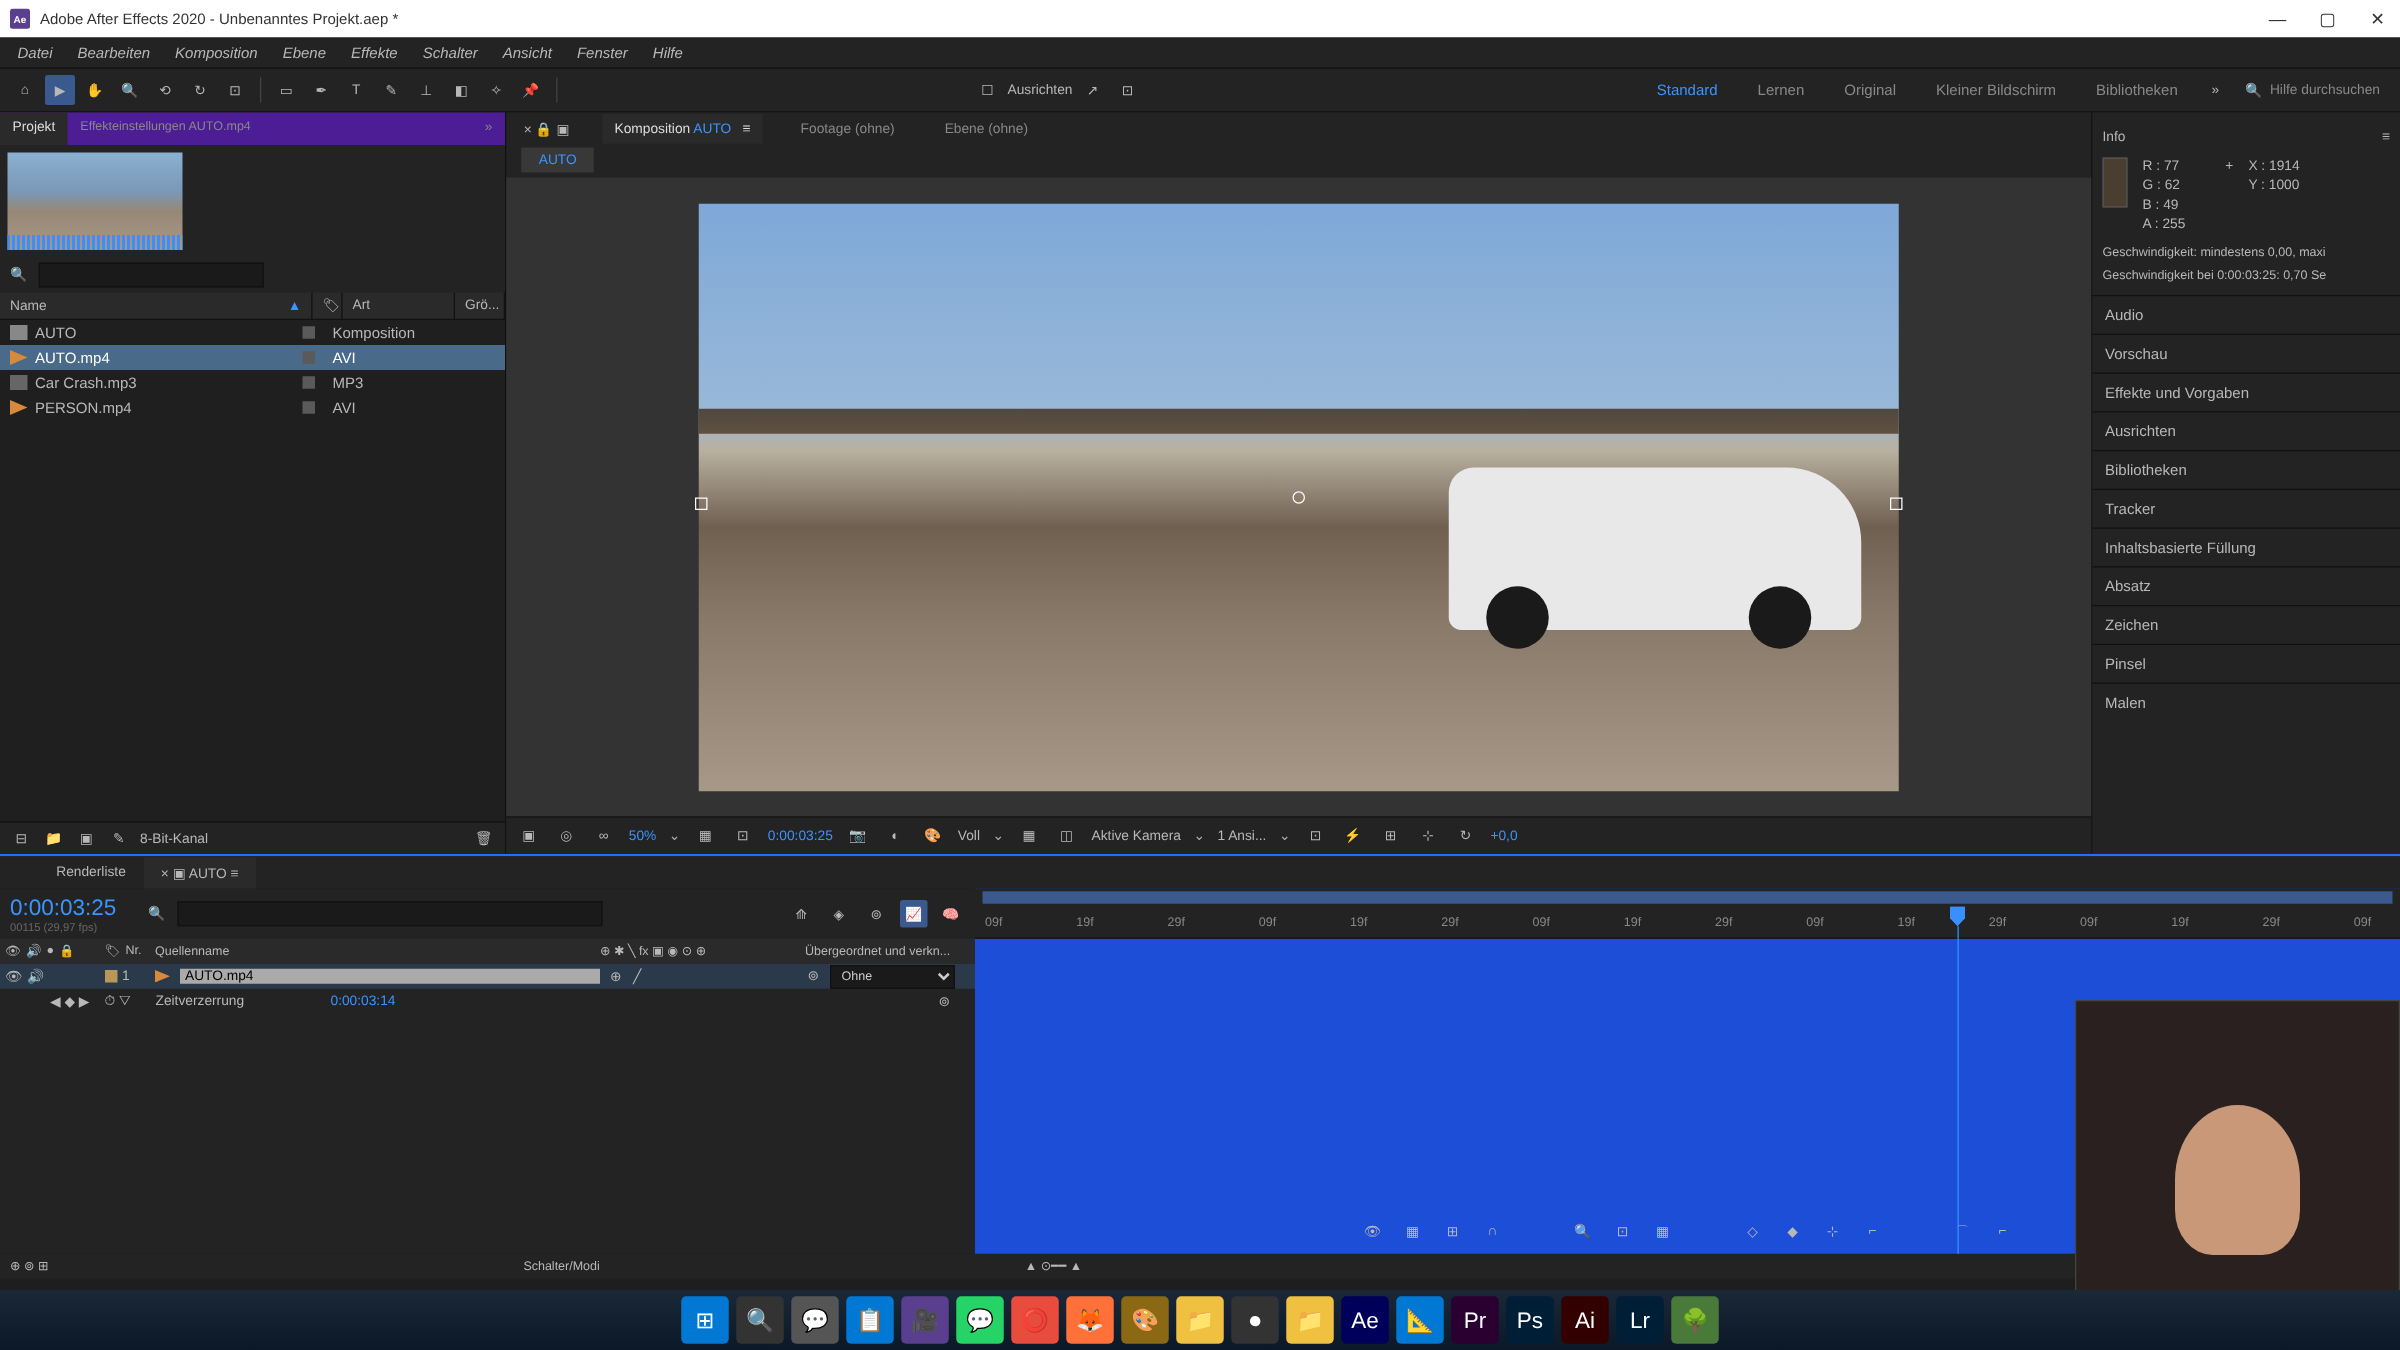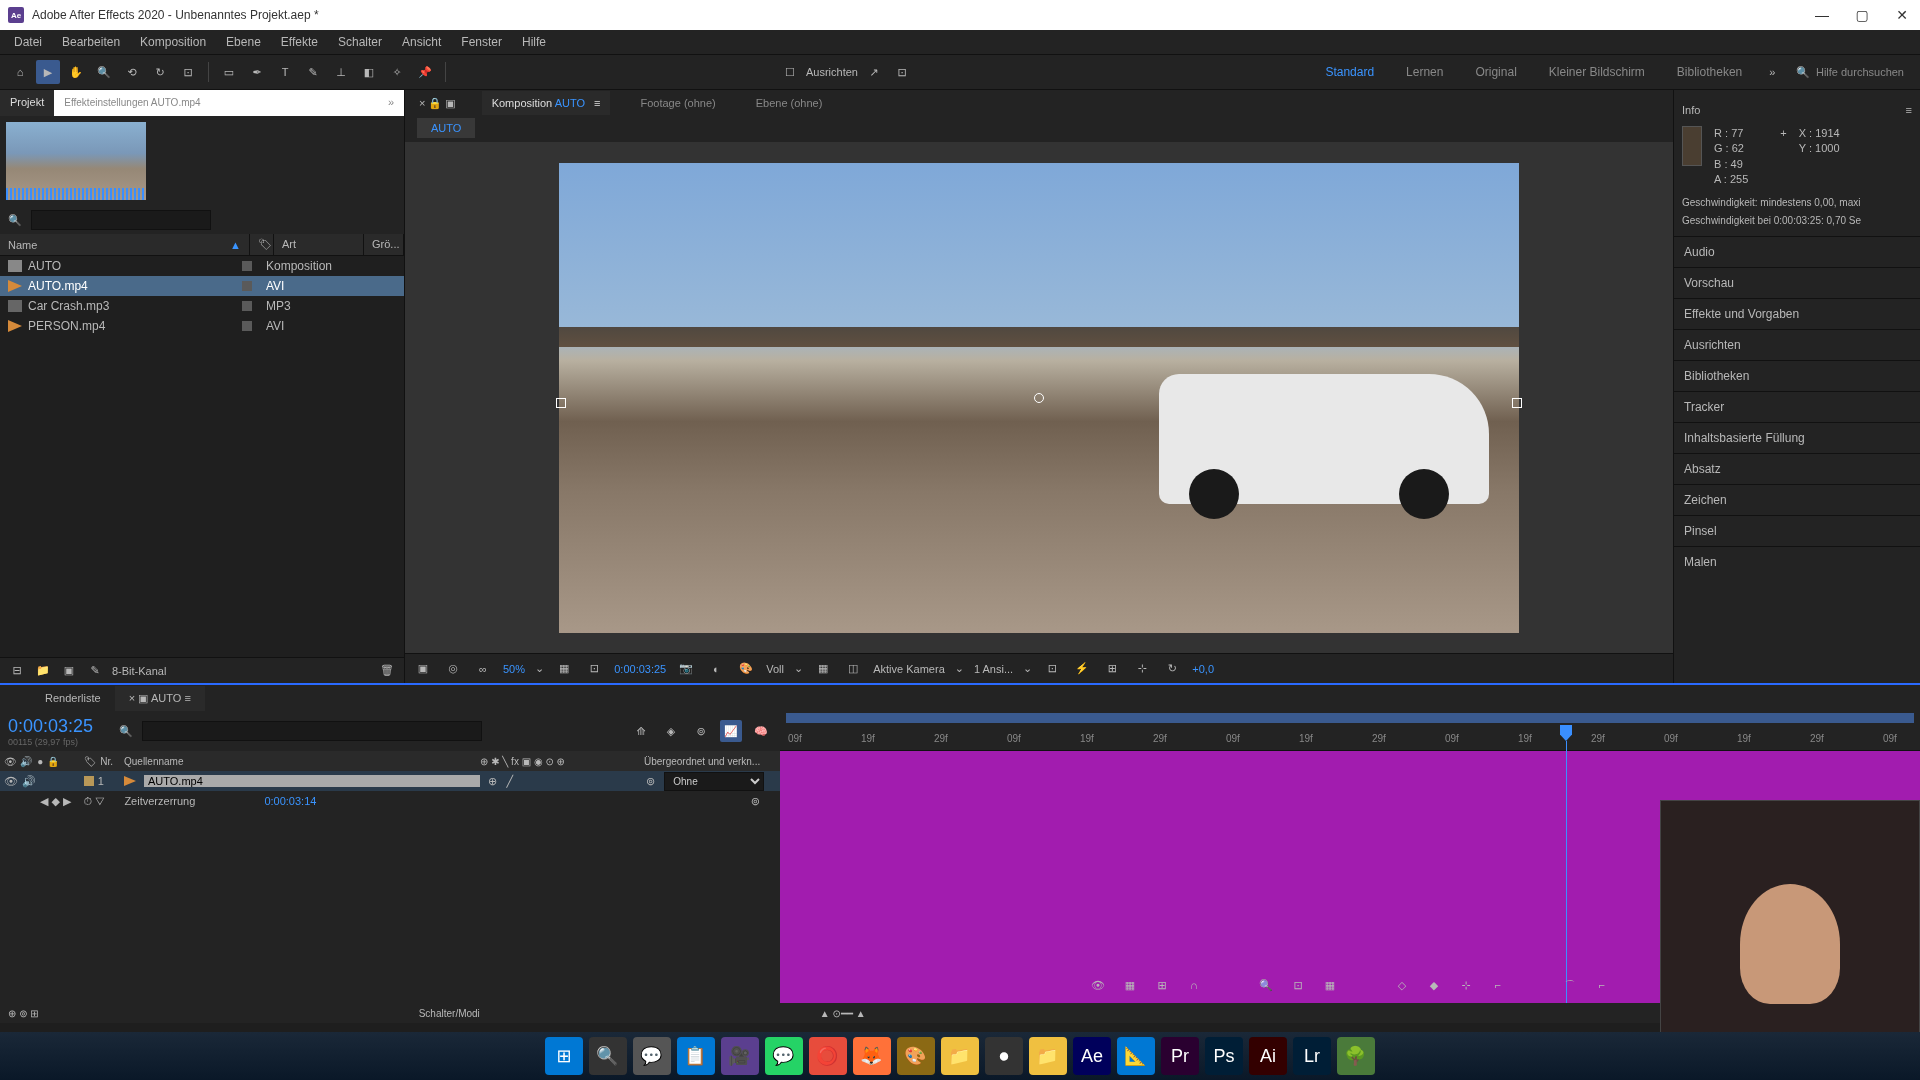--- a/index.html
+++ b/index.html
@@ -2,32 +2,32 @@
 <html><head>
 <meta charset="utf-8">
 <style>
 * { margin: 0; padding: 0; box-sizing: border-box; font-family: 'Segoe UI', Arial, sans-serif; }
 body { background: #1e1e1e; color: #b8b8b8; font-size: 11px; overflow: hidden; width: 1920px; height: 1080px; }
 .titlebar { height: 30px; background: #fff; display: flex; align-items: center; padding: 0 8px; color: #333; }
 .titlebar .app-icon { width: 16px; height: 16px; background: #5b3f8f; margin-right: 8px; border-radius: 2px; display: flex; align-items: center; justify-content: center; color: #fff; font-size: 8px; font-weight: bold; }
 .titlebar .title { flex: 1; font-size: 12px; }
 .titlebar .win-controls { display: flex; gap: 20px; }
 .titlebar .win-btn { width: 20px; text-align: center; cursor: pointer; font-size: 14px; }
-.menubar { height: 24px; background: #232323; display: flex; align-items: center; padding: 0 4px; }
+.menubar { height: 24px; background: #232323; display: flex; align-items: center; padding: 0 4px; font-style: italic; }
 .menubar .menu-item { padding: 4px 10px; cursor: pointer; font-size: 12px; }
 .toolbar { height: 36px; background: #232323; border-top: 1px solid #111; border-bottom: 1px solid #111; display: flex; align-items: center; padding: 0 8px; gap: 4px; }
 .toolbar .tool-btn { width: 24px; height: 24px; display: flex; align-items: center; justify-content: center; cursor: pointer; border-radius: 2px; }
 .toolbar .tool-btn.active { background: #3a5a8f; }
 .toolbar .sep { width: 1px; height: 20px; background: #444; margin: 0 4px; }
 .toolbar .workspace-tab { padding: 4px 14px; cursor: pointer; font-size: 12px; color: #888; }
 .toolbar .workspace-tab.active { color: #3a94ff; }
 .toolbar .search-help { margin-left: auto; display: flex; align-items: center; gap: 6px; padding: 2px 8px; color: #888; }
 .main-area { display: flex; height: 593px; }
 .left-panel { width: 404px; background: #232323; display: flex; flex-direction: column; }
-.panel-tabs { height: 26px; display: flex; align-items: flex-end; background: #ffffff; font-size: 11px; }
+.panel-tabs { height: 26px; display: flex; align-items: flex-start; background: #4c1d95; font-size: 11px; }
 .panel-tab { padding: 6px 10px; cursor: pointer; color: #888; border-bottom: 2px solid transparent; }
 .panel-tab.active { color: #ddd; background: #2a2a2a; }
 .asset-info { display: flex; padding: 6px; gap: 8px; }
 .asset-thumb { width: 140px; height: 78px; background: linear-gradient(180deg, #8ab0d0 0%, #7a98b8 40%, #968876 60%, #a89888 100%); position: relative; }
 .asset-thumb::after { content: ''; position: absolute; bottom: 0; left: 0; right: 0; height: 12px; background: repeating-linear-gradient(90deg, #3a8fff 0, #3a8fff 2px, transparent 2px, transparent 4px); }
 .asset-details { flex: 1; font-size: 11px; line-height: 1.4; }
 .search-row { padding: 4px 8px; }
 .search-row input { background: #1a1a1a; border: 1px solid #111; color: #ccc; padding: 3px 6px; width: 180px; font-size: 11px; }
 .project-table { flex: 1; background: #1f1f1f; }
 .project-header { display: flex; background: #2a2a2a; font-size: 11px; border-bottom: 1px solid #111; }
@@ -98,21 +98,21 @@
 .tl-col-switches { width: 160px; }
 .tl-col-parent { width: 140px; padding: 0 4px; }
 .tl-layer-row { height: 20px; display: flex; align-items: center; font-size: 11px; background: #2a3a4a; }
 .tl-layer-row .layer-icons { width: 120px; display: flex; gap: 4px; padding: 0 4px; align-items: center; }
 .tl-layer-row .layer-name { flex: 1; padding: 0 4px; background: #aaa; color: #000; margin-left: 4px; }
 .tl-layer-row .layer-switches { width: 160px; }
 .tl-layer-row .layer-parent { width: 140px; }
 .tl-prop-row { height: 20px; display: flex; align-items: center; font-size: 11px; padding-left: 40px; }
 .tl-prop-row .prop-name { width: 140px; }
 .tl-prop-row .prop-val { color: #3a94ff; }
-.tl-right { flex: 1; background: #a21caf; position: relative; }
+.tl-right { flex: 1; background: #1d4ed8; position: relative; }
 .tl-ruler { height: 40px; background: #232323; position: relative; border-bottom: 1px solid #111; }
 .tl-ruler-bar { position: absolute; top: 2px; left: 6px; right: 6px; height: 10px; background: #3a5a8f; }
 .tl-tick { position: absolute; top: 22px; font-size: 10px; color: #888; }
 .tl-playhead { position: absolute; top: 14px; width: 12px; height: 16px; background: #3a8fff; left: 780px; clip-path: polygon(0 0, 100% 0, 100% 60%, 50% 100%, 0 60%); }
 .tl-playhead-line { position: absolute; top: 30px; bottom: 0; width: 1px; background: #3a8fff; left: 786px; }
 .tl-graph { position: absolute; top: 40px; left: 0; right: 0; bottom: 40px; background: repeating-linear-gradient(90deg, transparent 0, transparent 73px, #2a2a2a 73px, #2a2a2a 74px); }
 .tl-graph-label { position: absolute; font-size: 10px; color: #888; }
 .keyframe { position: absolute; width: 8px; height: 8px; background: #ffdd44; border: 1px solid #000; transform: rotate(45deg); }
 .kf-highlight { position: absolute; width: 30px; height: 30px; background: radial-gradient(circle, #ffee66 0%, transparent 70%); border-radius: 50%; }
 .graph-line { position: absolute; height: 1px; background: #999; }

